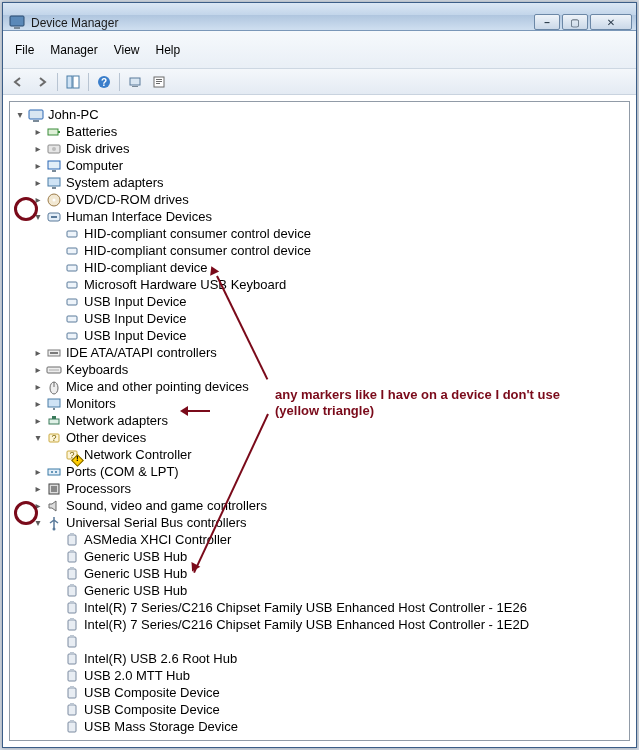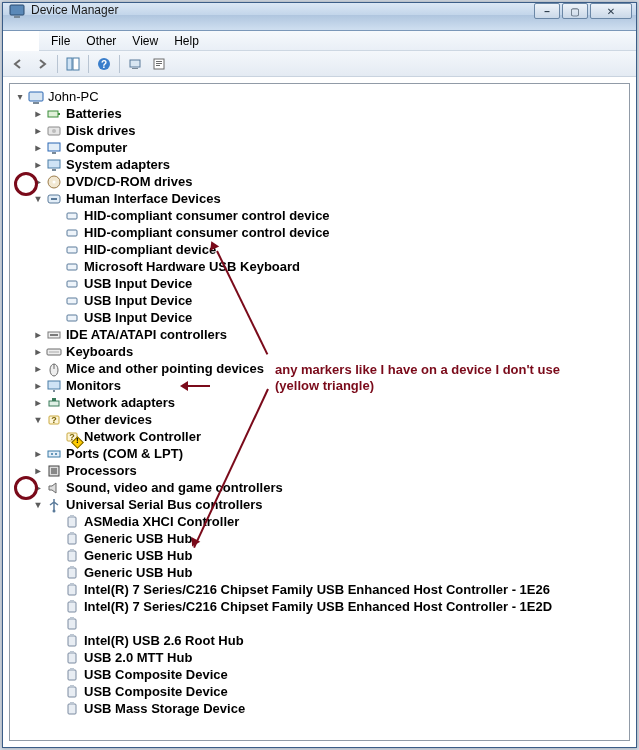--- a/index.html
+++ b/index.html
@@ -20,21 +20,21 @@
     box-shadow: 0 0 4px rgba(0,0,0,.3);
     position: relative;
     display: flex;
     flex-direction: column;
   }
   .titlebar {
     height: 28px;
     background: linear-gradient(#dbe7f4, #c2d5ea 45%, #b0c6df 46%, #cfdff0);
     border-bottom: 1px solid #7a97b8;
     display: flex;
-    align-items: flex-start;
+    align-items: flex-end;
     padding: 0 4px 0 6px;
   }
   .title-icon {
     width: 16px; height: 16px;
     margin-right: 6px;
   }
   .title-text { font-size: 12px; color: #1a1a1a; flex: 1; }
   .win-btns { display: flex; gap: 2px; }
   .win-btn {
     width: 26px; height: 16px;
@@ -44,27 +44,26 @@
     display:flex; align-items:center; justify-content:center;
     font-size: 10px; color:#2a3a4a;
     cursor: pointer;
   }
   .win-btn.close { width: 42px; }
   .win-btn.close::before { content:"✕"; }
   .win-btn.max::before { content:"▢"; }
   .win-btn.min::before { content:"–"; font-weight:bold; }
 
   .menubar {
-    height: 20px;
+    height: 38px;
     background: linear-gradient(#f6f9fc, #e9eff6);
     border-bottom: 1px solid #cdd7e2;
     display:flex; align-items:center;
     padding: 0 4px;
     font-size: 12px;
-    margin-left: 36px;
   }
   .menu-item { padding: 2px 8px; cursor:pointer; }
 
   .toolbar {
     height: 26px;
     background: linear-gradient(#f4f7fb,#e4ebf3);
     border-bottom: 1px solid #c9d3df;
     display:flex; align-items:center;
     padding: 0 4px;
     gap: 2px;
@@ -81,21 +80,21 @@
   .content {
     flex:1;
     margin: 6px;
     border:1px solid #919ba7;
     background:#fff;
     overflow:auto;
     padding: 4px 2px;
     position: relative;
   }
   .tree { list-style:none; }
-  .tree ul { list-style:none; padding-left: 18px; font-weight: bold; }
+  .tree ul { list-style:none; padding-left: 18px; }
   .tree li { position:relative; white-space:nowrap; }
   .row {
     display:flex; align-items:center; height:17px;
     padding: 0 2px;
     cursor:pointer;
   }
   .toggle {
     width:12px; height:12px; margin-right:2px;
     display:inline-flex;align-items:center;justify-content:center;
     font-size:10px; color:#5c5c5c;
@@ -183,21 +182,21 @@
     <span class="title-text">Device Manager</span>
     <div class="win-btns">
       <div class="win-btn min"></div>
       <div class="win-btn max"></div>
       <div class="win-btn close"></div>
     </div>
   </div>
 
   <div class="menubar">
     <span class="menu-item">File</span>
-    <span class="menu-item">Other</span>
+    <span class="menu-item">Manager</span>
     <span class="menu-item">View</span>
     <span class="menu-item">Help</span>
   </div>
 
   <div class="toolbar">
     <div class="tool-btn">
         <svg width="14" height="14">
           <path d="M9 3 L4 7 L9 11" stroke="#6b6b6b" stroke-width="2" fill="none"></path>
         </svg>
       </div>
@@ -679,21 +678,21 @@
                     </span>
           <span class="label">USB Mass Storage Device</span>
         </div>
                 </li>
               </ul>
             </li>
           </ul>
         </li>
       </ul>
 
-    <div class="anno" style="left:0;top:0;width:100%;height:100%;">
+    <div class="anno" style="left:0;top:7px;width:100%;height:100%;">
       <div class="anno-circle" style="left:4px; top:88px;"></div>
       <div class="anno-circle" style="left:4px; top:392px;"></div>
 
       <div class="anno-text" style="left:265px; top:278px;">
         <span>any markers like I have on a device I don't use</span><br>
         <span>(yellow triangle)</span>
       </div>
 
       <div class="anno-arrow-left" style="left:170px; top:297px;"></div>
 

